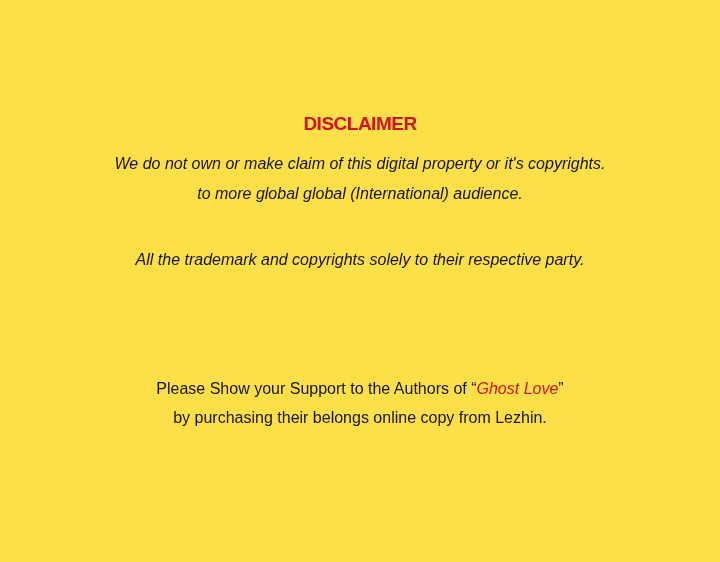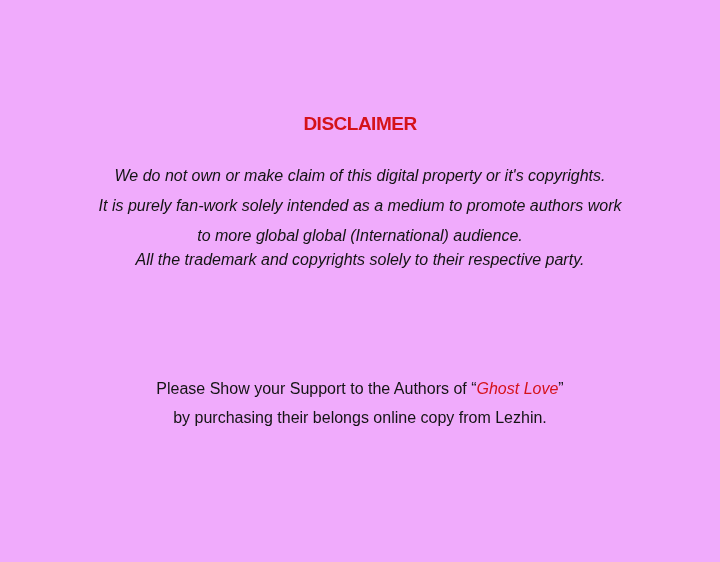--- a/index.html
+++ b/index.html
@@ -4,21 +4,21 @@
 <style>
   html, body {
     margin: 0;
     padding: 0;
     background: #ffffff;
   }
   .page {
     position: relative;
     width: 720px;
     height: 562px;
-    background: #f0abfc;
+    background: #fde047;
     overflow: hidden;
     font-family: "Liberation Sans", sans-serif;
     color: #141414;
   }
   .heading {
     position: absolute;
     top: 113px;
     left: 0;
     width: 100%;
     margin: 0;
@@ -38,38 +38,37 @@
     font-size: 16px;
     line-height: 30px;
     font-weight: normal;
   }
   .para .line {
     display: block;
   }
   .italic {
     font-style: italic;
   }
-  .para-1 { top: 161px; }
+  .para-1 { top: 149px; }
   .para-2 { top: 245px; }
   .para-support { top: 374px; line-height: 29px; font-style: normal; }
   .series-title {
     color: #d5121a;
     font-style: italic;
   }
 </style>
 </head>
 <body>
 
 <div class="page">
 
   <h1 class="heading">DISCLAIMER</h1>
 
   <p class="para italic para-1">
     <span class="line">We do not own or make claim of this digital property or it's copyrights.</span>
-    <span class="line">It is purely fan-work solely intended as a medium to promote authors work</span>
     <span class="line">to more global global (International) audience.</span>
   </p>
 
   <p class="para italic para-2">All the trademark and copyrights solely to their respective party.</p>
 
   <p class="para para-support">
     <span class="line"><span>Please Show your Support to the Authors of “</span><span class="series-title">Ghost Love</span><span>”</span></span>
     <span class="line">by purchasing their belongs online copy from Lezhin.</span>
   </p>
 

